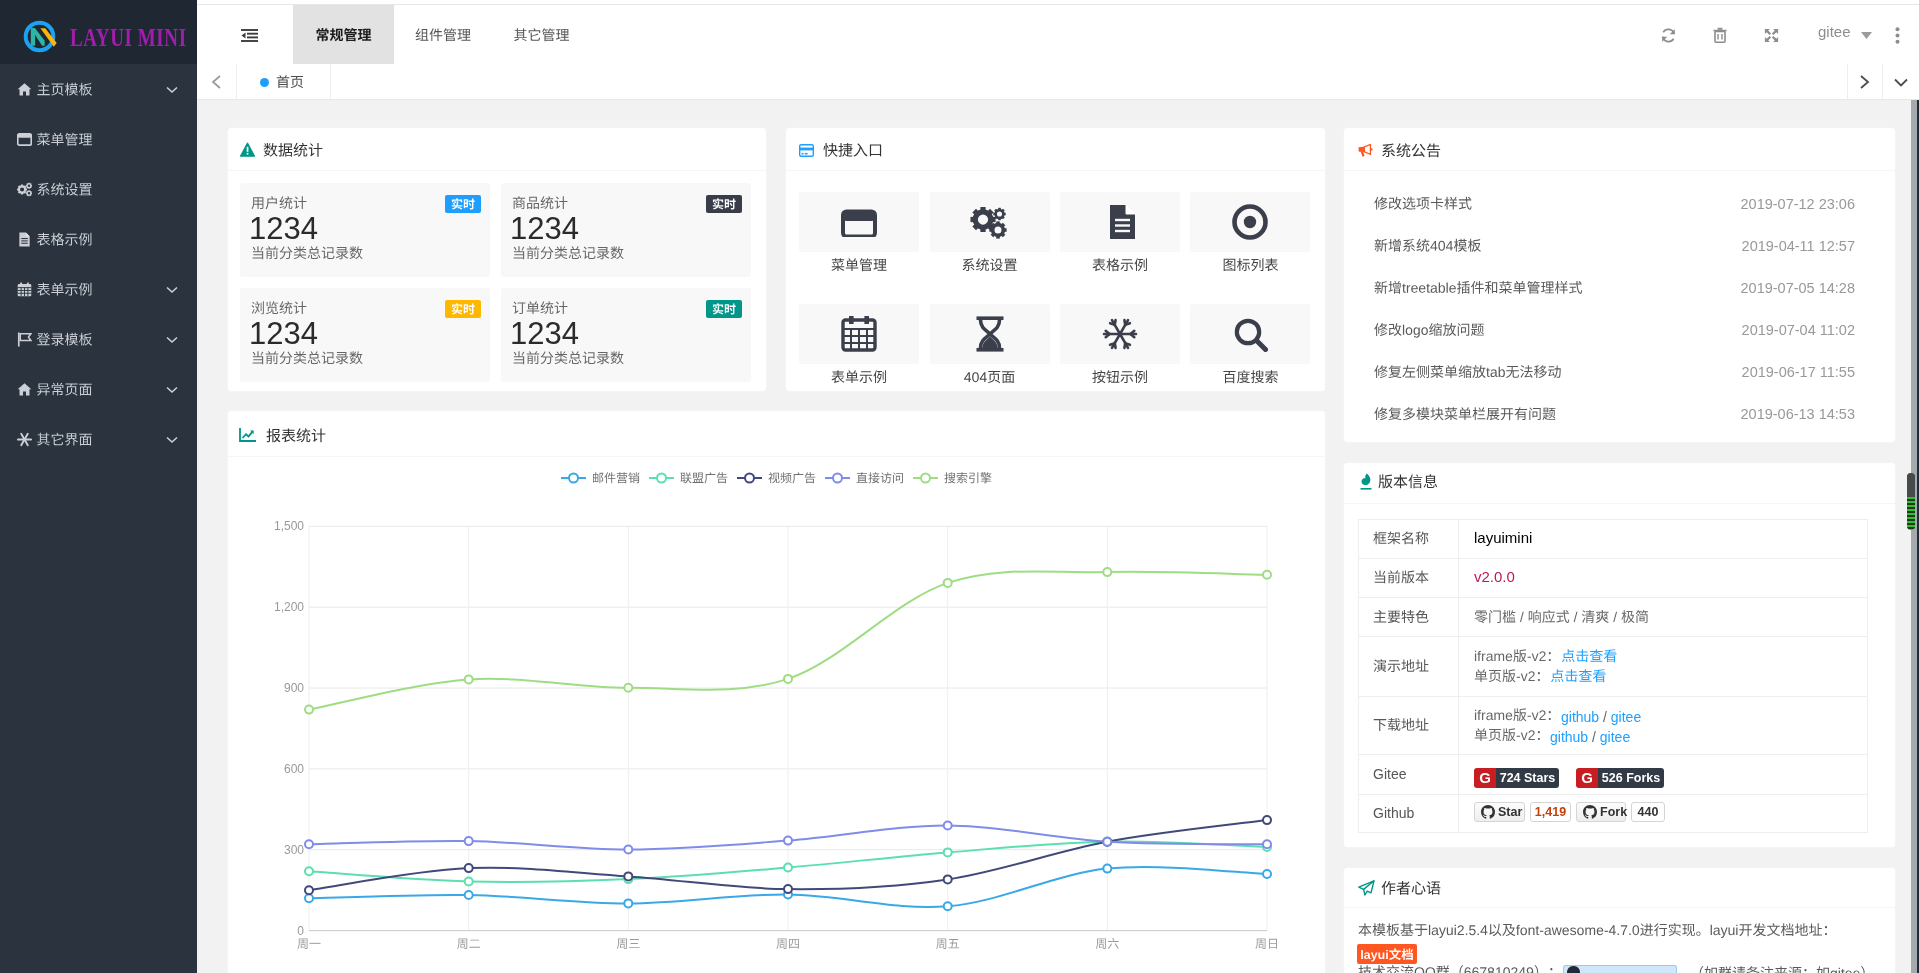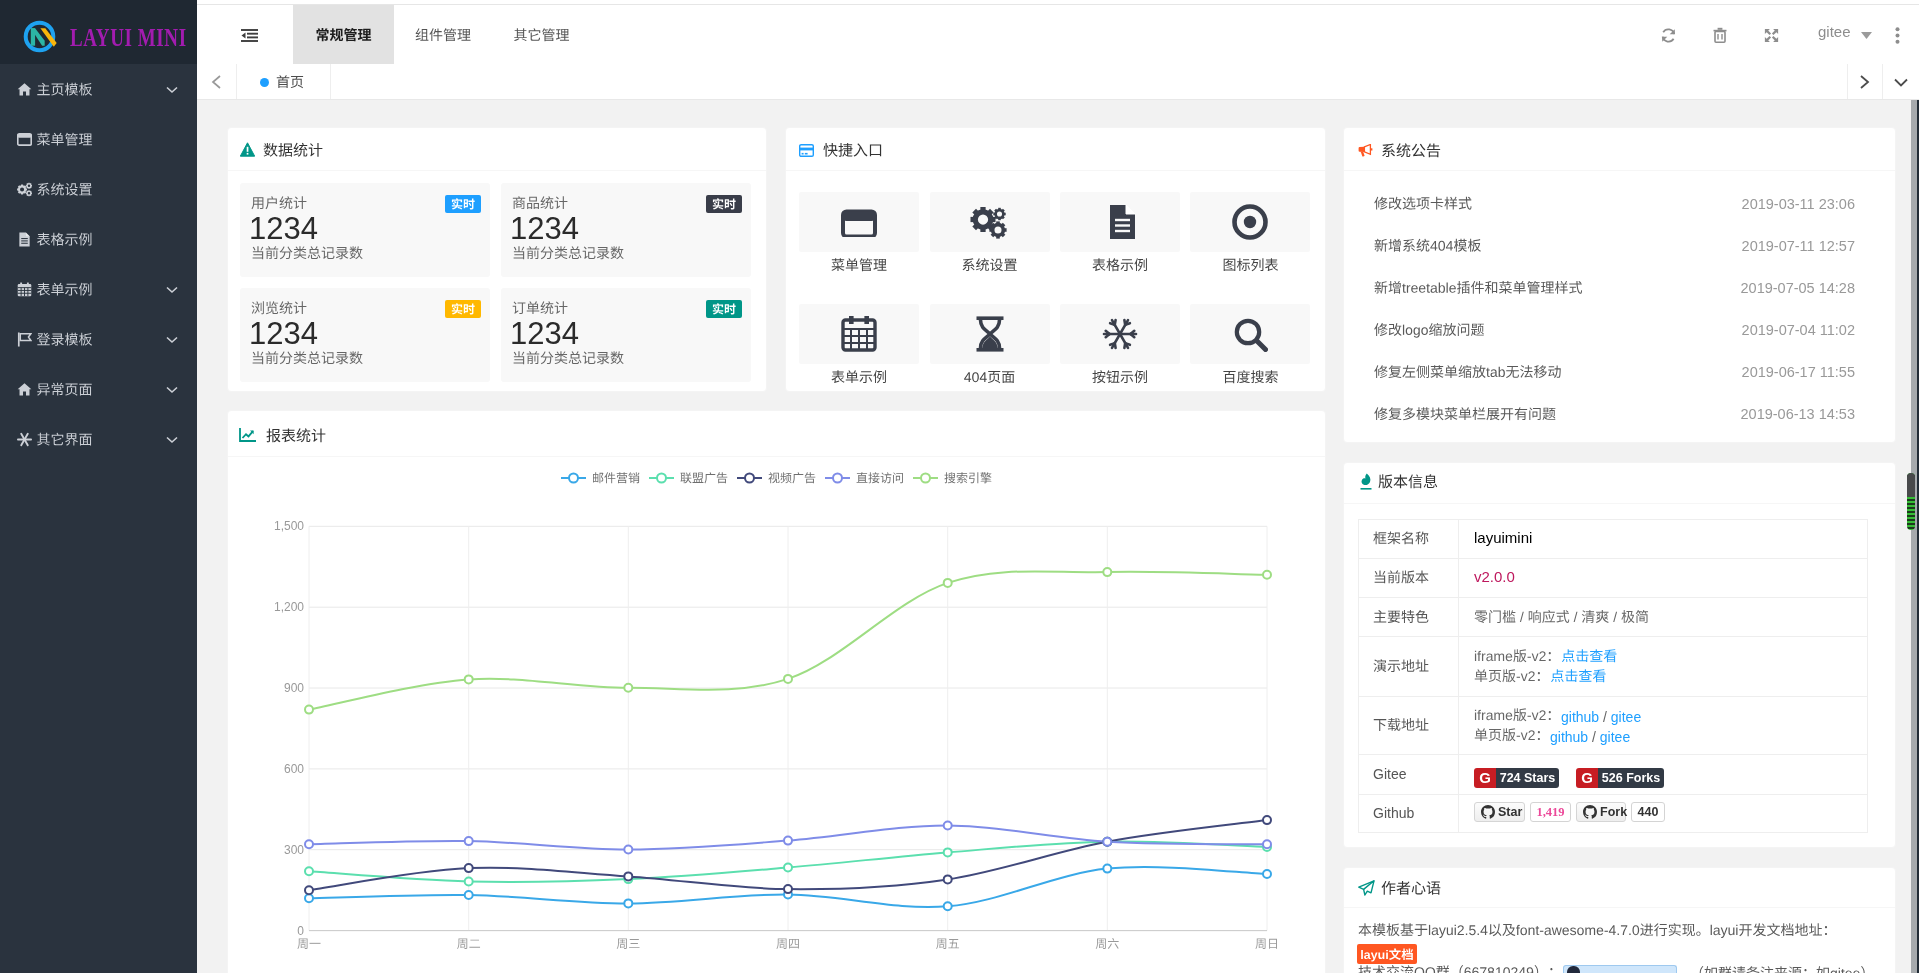--- a/index.html
+++ b/index.html
@@ -521,22 +521,22 @@
       <line x1="18" y1="18" x2="26.0" y2="4.1"></line>
       <line x1="23.2" y1="8.9" x2="22.4" y2="4.0"></line>
       <line x1="23.2" y1="8.9" x2="27.9" y2="7.2"></line>
     </g>
   </svg>
 <div style="position:absolute;left:1190px;top:304px;width:120px;height:60px;background:#f8f8f8;border-radius:2px"></div>
 <svg style="position:absolute;left:1233px;top:317px;" width="35" height="35" viewBox="0 0 35 35">
     <circle cx="15" cy="15" r="11.2" fill="none" stroke="#3a3f4b" stroke-width="4.2"></circle>
     <line x1="23.5" y1="23.5" x2="32.5" y2="32.5" stroke="#3a3f4b" stroke-width="5" stroke-linecap="round"></line>
   </svg>
-<div style="position:absolute;left:1735px;top:196px;width:120px;text-align:right;font-family:'Liberation Sans',sans-serif;font-size:14.5px;color:#999">2019-03-11 23:06</div>
-<div style="position:absolute;left:1735px;top:238px;width:120px;text-align:right;font-family:'Liberation Sans',sans-serif;font-size:14.5px;color:#999">2019-07-11 12:57</div>
+<div style="position:absolute;left:1735px;top:196px;width:120px;text-align:right;font-family:'Liberation Sans',sans-serif;font-size:14.5px;color:#999">2019-07-12 23:06</div>
+<div style="position:absolute;left:1735px;top:238px;width:120px;text-align:right;font-family:'Liberation Sans',sans-serif;font-size:14.5px;color:#999">2019-04-11 12:57</div>
 <div style="position:absolute;left:1735px;top:280px;width:120px;text-align:right;font-family:Liberation Sans, sans-serif;font-size:14.5px;color:#999">2019-07-05 14:28</div>
 <div style="position:absolute;left:1735px;top:322px;width:120px;text-align:right;font-family:'Liberation Sans',sans-serif;font-size:14.5px;color:#999">2019-07-04 11:02</div>
 <div style="position:absolute;left:1735px;top:364px;width:120px;text-align:right;font-family:'Liberation Sans',sans-serif;font-size:14.5px;color:#999">2019-06-17 11:55</div>
 <div style="position:absolute;left:1735px;top:406px;width:120px;text-align:right;font-family:'Liberation Sans',sans-serif;font-size:14.5px;color:#999">2019-06-13 14:53</div>
 <div style="position:absolute;left:1358px;top:519px;width:510px;height:314px;border:1px solid #eee;box-sizing:border-box"></div>
 <div style="position:absolute;left:1358px;top:558px;width:510px;height:0px;border-top:1px solid #eee"></div>
 <div style="position:absolute;left:1358px;top:597px;width:510px;height:0px;border-top:1px solid #eee"></div>
 <div style="position:absolute;left:1358px;top:636px;width:510px;height:0px;border-top:1px solid #eee"></div>
 <div style="position:absolute;left:1358px;top:696px;width:510px;height:0px;border-top:1px solid #eee"></div>
 <div style="position:absolute;left:1358px;top:754px;width:510px;height:0px;border-top:1px solid #eee"></div>
@@ -555,21 +555,21 @@
 <div style="position:absolute;left:1576px;top:768px;width:22px;height:20px;background:#c71d23;border-radius:3px 0 0 3px"></div>
 <div style="position:absolute;left:1576px;top:769px;width:22px;text-align:center;font-family:'Liberation Sans',sans-serif;font-size:15px;font-weight:bold;color:#fff">G</div>
 <div style="position:absolute;left:1598px;top:768px;width:66px;height:20px;background:#323a45;border-radius:0 3px 3px 0"></div>
 <div style="position:absolute;left:1598px;top:771px;width:66px;text-align:center;font-family:'Liberation Sans',sans-serif;font-size:12.5px;font-weight:bold;color:#fff">526 Forks</div>
 <div style="position:absolute;left:1474px;top:802px;width:51px;height:20px;background:#eee;background:linear-gradient(#fcfcfc,#eee);border:1px solid #d5d5d5;border-radius:3px;box-sizing:border-box"></div>
 <svg style="position:absolute;left:1481px;top:805px;" width="14" height="14" viewBox="0 0 16 16">
     <path d="M8 0C3.58 0 0 3.58 0 8c0 3.54 2.29 6.53 5.47 7.59.4.07.55-.17.55-.38 0-.19-.01-.82-.01-1.49-2.01.37-2.53-.49-2.69-.94-.09-.23-.48-.94-.82-1.13-.28-.15-.68-.52-.01-.53.63-.01 1.08.58 1.23.82.72 1.21 1.87.87 2.33.66.07-.52.28-.87.51-1.07-1.78-.2-3.64-.89-3.64-3.95 0-.87.31-1.59.82-2.15-.08-.2-.36-1.02.08-2.12 0 0 .67-.21 2.2.82.64-.18 1.32-.27 2-.27s1.36.09 2 .27c1.53-1.04 2.2-.82 2.2-.82.44 1.1.16 1.92.08 2.12.51.56.82 1.27.82 2.15 0 3.07-1.87 3.75-3.65 3.95.29.25.54.73.54 1.48 0 1.07-.01 1.93-.01 2.2 0 .21.15.46.55.38A8.01 8.01 0 0016 8c0-4.42-3.58-8-8-8z" fill="#333"></path>
   </svg>
 <div style="position:absolute;left:1498px;top:805px;font-family:'Liberation Sans',sans-serif;font-size:12.5px;font-weight:bold;color:#333">Star</div>
 <div style="position:absolute;left:1530px;top:802px;width:41px;height:20px;background:#fff;border:1px solid #d4d4d4;border-radius:3px;box-sizing:border-box"></div>
-<div style="position:absolute;left:1530px;top:805px;width:41px;text-align:center;font-family:Liberation Serif, serif;font-size:12.5px;font-weight:bold;color:#ec4899">1,419</div>
+<div style="position:absolute;left:1530px;top:805px;width:41px;text-align:center;font-family:Liberation Sans, sans-serif;font-size:12.5px;font-weight:bold;color:#c2410c">1,419</div>
 <div style="position:absolute;left:1576px;top:802px;width:50px;height:20px;background:#eee;background:linear-gradient(#fcfcfc,#eee);border:1px solid #d5d5d5;border-radius:3px;box-sizing:border-box"></div>
 <svg style="position:absolute;left:1583px;top:805px;" width="14" height="14" viewBox="0 0 16 16">
     <path d="M8 0C3.58 0 0 3.58 0 8c0 3.54 2.29 6.53 5.47 7.59.4.07.55-.17.55-.38 0-.19-.01-.82-.01-1.49-2.01.37-2.53-.49-2.69-.94-.09-.23-.48-.94-.82-1.13-.28-.15-.68-.52-.01-.53.63-.01 1.08.58 1.23.82.72 1.21 1.87.87 2.33.66.07-.52.28-.87.51-1.07-1.78-.2-3.64-.89-3.64-3.95 0-.87.31-1.59.82-2.15-.08-.2-.36-1.02.08-2.12 0 0 .67-.21 2.2.82.64-.18 1.32-.27 2-.27s1.36.09 2 .27c1.53-1.04 2.2-.82 2.2-.82.44 1.1.16 1.92.08 2.12.51.56.82 1.27.82 2.15 0 3.07-1.87 3.75-3.65 3.95.29.25.54.73.54 1.48 0 1.07-.01 1.93-.01 2.2 0 .21.15.46.55.38A8.01 8.01 0 0016 8c0-4.42-3.58-8-8-8z" fill="#333"></path>
   </svg>
 <div style="position:absolute;left:1600px;top:805px;font-family:'Liberation Sans',sans-serif;font-size:12.5px;font-weight:bold;color:#333">Fork</div>
 <div style="position:absolute;left:1631px;top:802px;width:34px;height:20px;background:#fff;border:1px solid #d4d4d4;border-radius:3px;box-sizing:border-box"></div>
 <div style="position:absolute;left:1631px;top:805px;width:34px;text-align:center;font-family:'Liberation Sans',sans-serif;font-size:12.5px;font-weight:bold;color:#333">440</div>
 <div style="position:absolute;left:1357px;top:944px;width:60px;height:20px;background:#FF5722;border-radius:2px"></div>
 <div style="position:absolute;left:1563px;top:965px;width:112px;height:8px;background:#cfe6fb;border-radius:3px 3px 0 0;border:1px solid #9ec9ef;border-bottom:none"></div>
 <div style="position:absolute;left:1567px;top:966px;width:13px;height:7px;border-radius:6px 6px 0 0;background:#22293b"></div>

